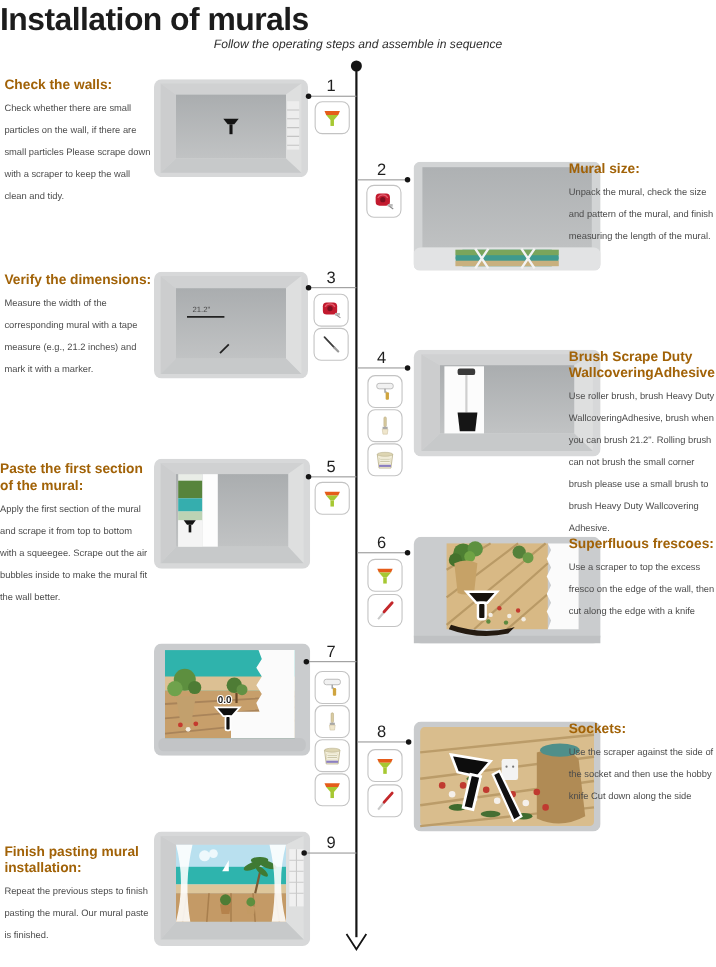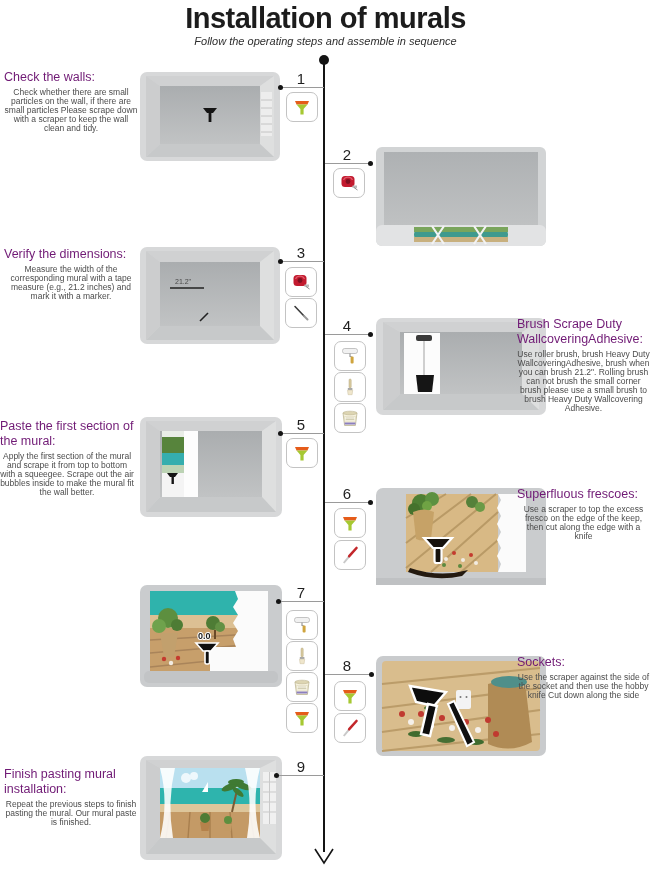--- a/index.html
+++ b/index.html
@@ -1,27 +1,27 @@
 <!DOCTYPE html>
 <html><head>
 <meta charset="utf-8">
 <style>
   html,body{margin:0;padding:0;background:#fff;}
   #canvas{position:relative;width:651px;height:879px;background:#fff;overflow:hidden;
           font-family:"Liberation Sans",sans-serif;color:#333;}
   .abs{position:absolute;}
-  .page-title{width:651px;text-align:center;font-size:29px;font-weight:bold;color:#1c1c1c;letter-spacing:-0.5px;}
+  .page-title{width:651px;text-align:left;font-size:29px;font-weight:bold;color:#1c1c1c;letter-spacing:-0.5px;}
   .page-sub{width:651px;text-align:center;font-size:11px;color:#2e2e2e;}
   .vline{width:2px;background:#141414;}
   .tdot{width:10px;height:10px;border-radius:50%;background:#141414;}
   .conn{height:1px;background:#9a9a9a;}
   .cdot{width:5px;height:5px;border-radius:50%;background:#141414;}
   .num{font-size:15px;color:#1f1f1f;text-align:center;width:26px;}
-  .step-title{font-size:12.5px;color:#701a75;line-height:1.18;margin:0 0 3px 0;font-weight:400;}
-  .step-body{font-size:8.5px;color:#4c4c4c;line-height:9px;text-align:center;}
+  .step-title{font-size:12.5px;color:#a16207;line-height:1.18;margin:0 0 3px 0;font-weight:700;}
+  .step-body{font-size:8.5px;color:#4c4c4c;line-height:20px;}
   .toolbox{width:30px;height:28px;background:#fff;border:1px solid #c3c3c3;border-radius:7px;
            display:flex;align-items:center;justify-content:center;}
   .imgbox{display:block;}
 </style>
 </head>
 <body>
 
 <div id="canvas">
 
   <div class="abs page-title" style="top:2px;left:0;">Installation of murals</div>
@@ -92,20 +92,24 @@
     <rect x="0" y="0" width="170" height="99" rx="6" fill="#d2d4d5"></rect>
     <rect x="8" y="5" width="154" height="73" fill="url(#g2w)"></rect>
     <rect x="0" y="78" width="170" height="21" rx="6" fill="#e2e3e4"></rect>
     <g>
       <rect x="38" y="80" width="94" height="15" rx="7" fill="#3f9a8e"></rect>
       <rect x="38" y="80" width="94" height="5" fill="#7aa55c"></rect>
       <rect x="38" y="90" width="94" height="5" fill="#c8b07e"></rect>
       <path d="M56 79 l12 18 M68 79 l-12 18 M98 79 l12 18 M110 79 l-12 18" stroke="#f3f3f3" stroke-width="2.2"></path>
     </g>
   </svg>
+  <div class="abs" style="left:517px;top:146px;width:132px;">
+    <div class="step-title">Mural size:</div>
+    <div class="step-body">Unpack the mural, check the size and pattern of the mural, and finish measuring the length of the mural.</div>
+  </div>
 
   <div class="abs" style="left:4px;top:247px;width:134px;">
     <div class="step-title">Verify the dimensions:</div>
     <div class="step-body">Measure the width of the corresponding mural with a tape measure (e.g., 21.2 inches) and mark it with a marker.</div>
   </div>
   <svg class="abs imgbox" style="left:140px;top:247px;" width="140" height="97" viewBox="0 0 140 97">
     <defs>
         <linearGradient id="g3w" x1="0" y1="0" x2="0" y2="1">
           <stop offset="0" stop-color="#aaadaf"></stop>
           <stop offset="1" stop-color="#c1c3c4"></stop>
@@ -275,21 +279,21 @@
     </g>
     <path d="M150 6 L150 84 L122 84 L125 76 L121 68 L125 60 L121 52 L125 44 L121 36 L125 28 L121 20 L125 12 L122 6 Z" fill="#fbfbfb"></path>
     <g stroke="#ffffff" stroke-width="2.2" fill="#17120c">
       <polygon points="48,50 76,50 67,60 57,60"></polygon>
       <rect x="58.5" y="60" width="7" height="15" rx="2"></rect>
     </g>
     <path d="M34 80 q30,10 58,2 l-6,6 q-27,6 -54,-4 z" fill="#241a10"></path>
   </svg>
   <div class="abs" style="left:517px;top:487px;width:133px;">
     <div class="step-title">Superfluous frescoes:</div>
-    <div class="step-body">Use a scraper to top the excess fresco on the edge of the keep, then cut along the edge with a knife</div>
+    <div class="step-body">Use a scraper to top the excess fresco on the edge of the wall, then cut along the edge with a knife</div>
   </div>
 
   <svg class="abs imgbox" style="left:140px;top:585px;" width="142" height="102" viewBox="0 0 142 102">
     <rect x="0" y="0" width="142" height="102" rx="7" fill="#caccce"></rect>
     <rect x="4" y="86" width="134" height="12" rx="5" fill="#c2c4c6"></rect>
     <g>
       <rect x="10" y="6" width="118" height="80" fill="#2fb3ac"></rect>
       <rect x="10" y="30" width="118" height="13" fill="#dcc093"></rect>
       <rect x="10" y="43" width="118" height="43" fill="#c79f6b"></rect>
       <path d="M10 55 L128 48 M10 68 L128 58 M10 82 L128 70" stroke="#a9845a" stroke-width="1.6"></path>

